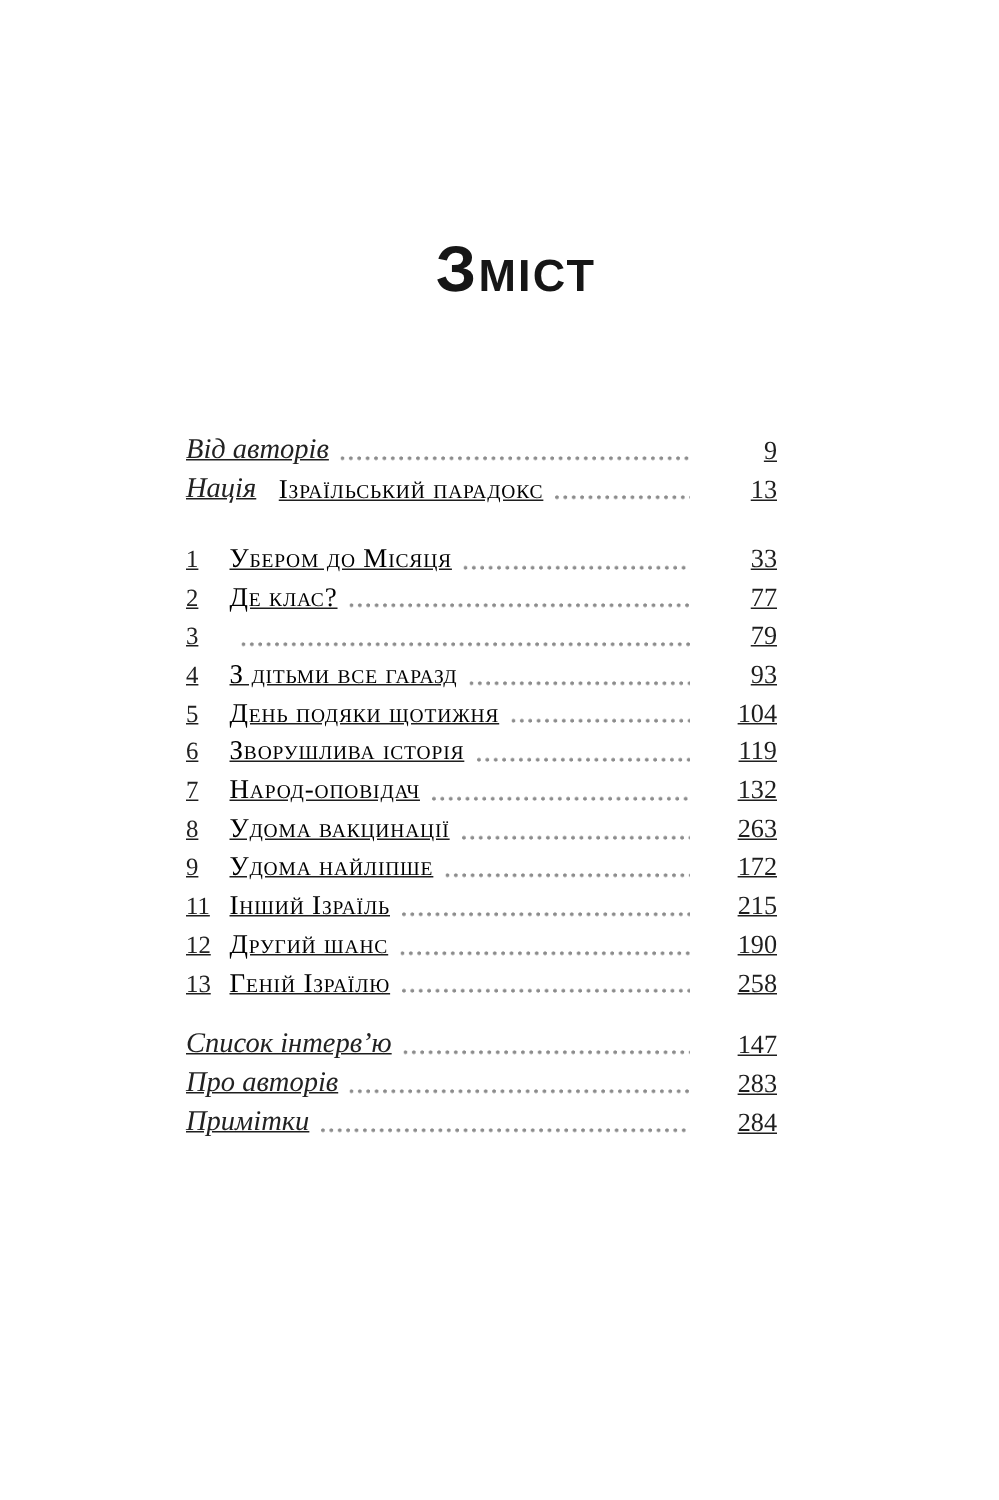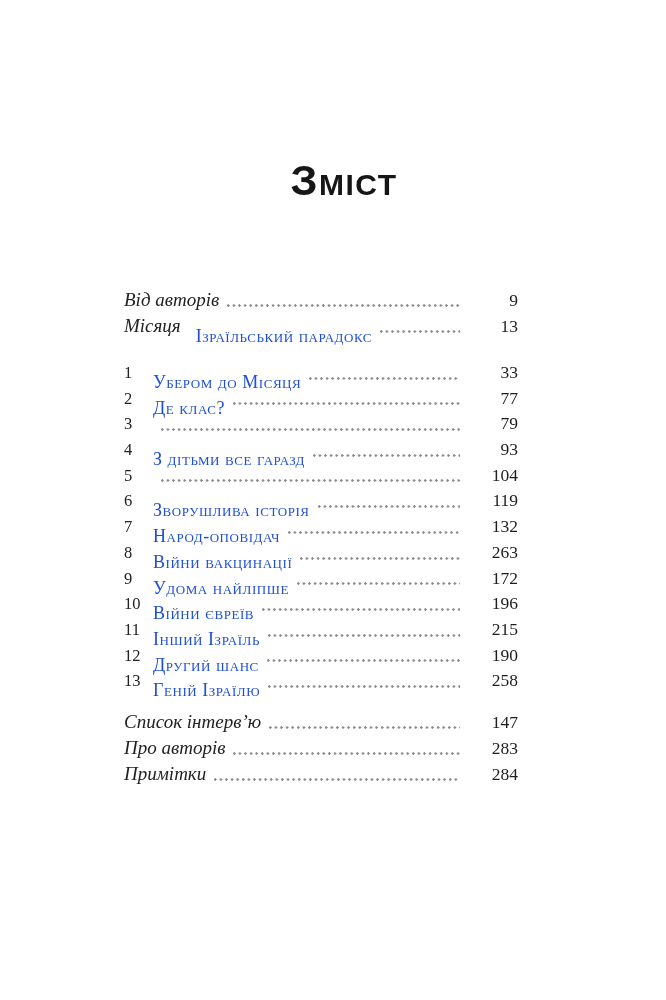--- a/index.html
+++ b/index.html
@@ -33,37 +33,38 @@
     position: absolute;
     left: 124px;
     top: 287px;
     width: 394px;
   }
   .toc-section.chapters { margin-top: 21px; }
   .toc-section.back { margin-top: 15px; }
 
   .row {
     display: flex;
-    align-items: center;
+    align-items: flex-end;
     height: 26px;
     line-height: 26px;
     white-space: nowrap;
+    text-decoration: underline;
   }
   .chapters .row { height: 25.7px; line-height: 25.7px; }
 
   .lbl-italic {
     font-style: italic;
     font-size: 19px;
     color: #222222;
   }
   .sc-title {
     font-variant: small-caps;
     font-size: 18px;
     letter-spacing: 0.55px;
-    color: #1d4ed8;
+    color: #000000;
     margin-top: 20px;
   }
   .front .sc-title { margin-left: 15px; }
   .num-col {
     flex: 0 0 29px;
     font-size: 16.5px;
     color: #222222;
   }
   .leader {
     flex: 1 1 auto;
@@ -90,21 +91,21 @@
 
   <div class="toc">
 
     <div class="toc-section front">
       <div class="row">
         <span class="lbl-italic">Від авторів</span>
         <span class="leader"></span>
         <span class="pagenum">9</span>
       </div>
       <div class="row">
-        <span class="lbl-italic">Місяця</span>
+        <span class="lbl-italic">Нація</span>
         <span class="sc-title">Ізраїльський парадокс</span>
         <span class="leader"></span>
         <span class="pagenum">13</span>
       </div>
     </div>
 
     <div class="toc-section chapters">
       <div class="row">
         <span class="num-col">1</span>
         <span class="sc-title">Убером до Місяця</span>
@@ -123,54 +124,49 @@
         <span class="pagenum">79</span>
       </div>
       <div class="row">
         <span class="num-col">4</span>
         <span class="sc-title">З дітьми все гаразд</span>
         <span class="leader"></span>
         <span class="pagenum">93</span>
       </div>
       <div class="row">
         <span class="num-col">5</span>
+        <span class="sc-title">День подяки щотижня</span>
         <span class="leader"></span>
         <span class="pagenum">104</span>
       </div>
       <div class="row">
         <span class="num-col">6</span>
         <span class="sc-title">Зворушлива історія</span>
         <span class="leader"></span>
         <span class="pagenum">119</span>
       </div>
       <div class="row">
         <span class="num-col">7</span>
         <span class="sc-title">Народ-оповідач</span>
         <span class="leader"></span>
         <span class="pagenum">132</span>
       </div>
       <div class="row">
         <span class="num-col">8</span>
-        <span class="sc-title">Війни вакцинації</span>
+        <span class="sc-title">Удома вакцинації</span>
         <span class="leader"></span>
         <span class="pagenum">263</span>
       </div>
       <div class="row">
         <span class="num-col">9</span>
         <span class="sc-title">Удома найліпше</span>
         <span class="leader"></span>
         <span class="pagenum">172</span>
       </div>
       <div class="row">
-        <span class="num-col">10</span>
-        <span class="sc-title">Війни євреїв</span>
-        <span class="leader"></span>
-        <span class="pagenum">196</span>
-      </div>
-      <div class="row">
         <span class="num-col">11</span>
         <span class="sc-title">Інший Ізраїль</span>
         <span class="leader"></span>
         <span class="pagenum">215</span>
       </div>
       <div class="row">
         <span class="num-col">12</span>
         <span class="sc-title">Другий шанс</span>
         <span class="leader"></span>
         <span class="pagenum">190</span>

